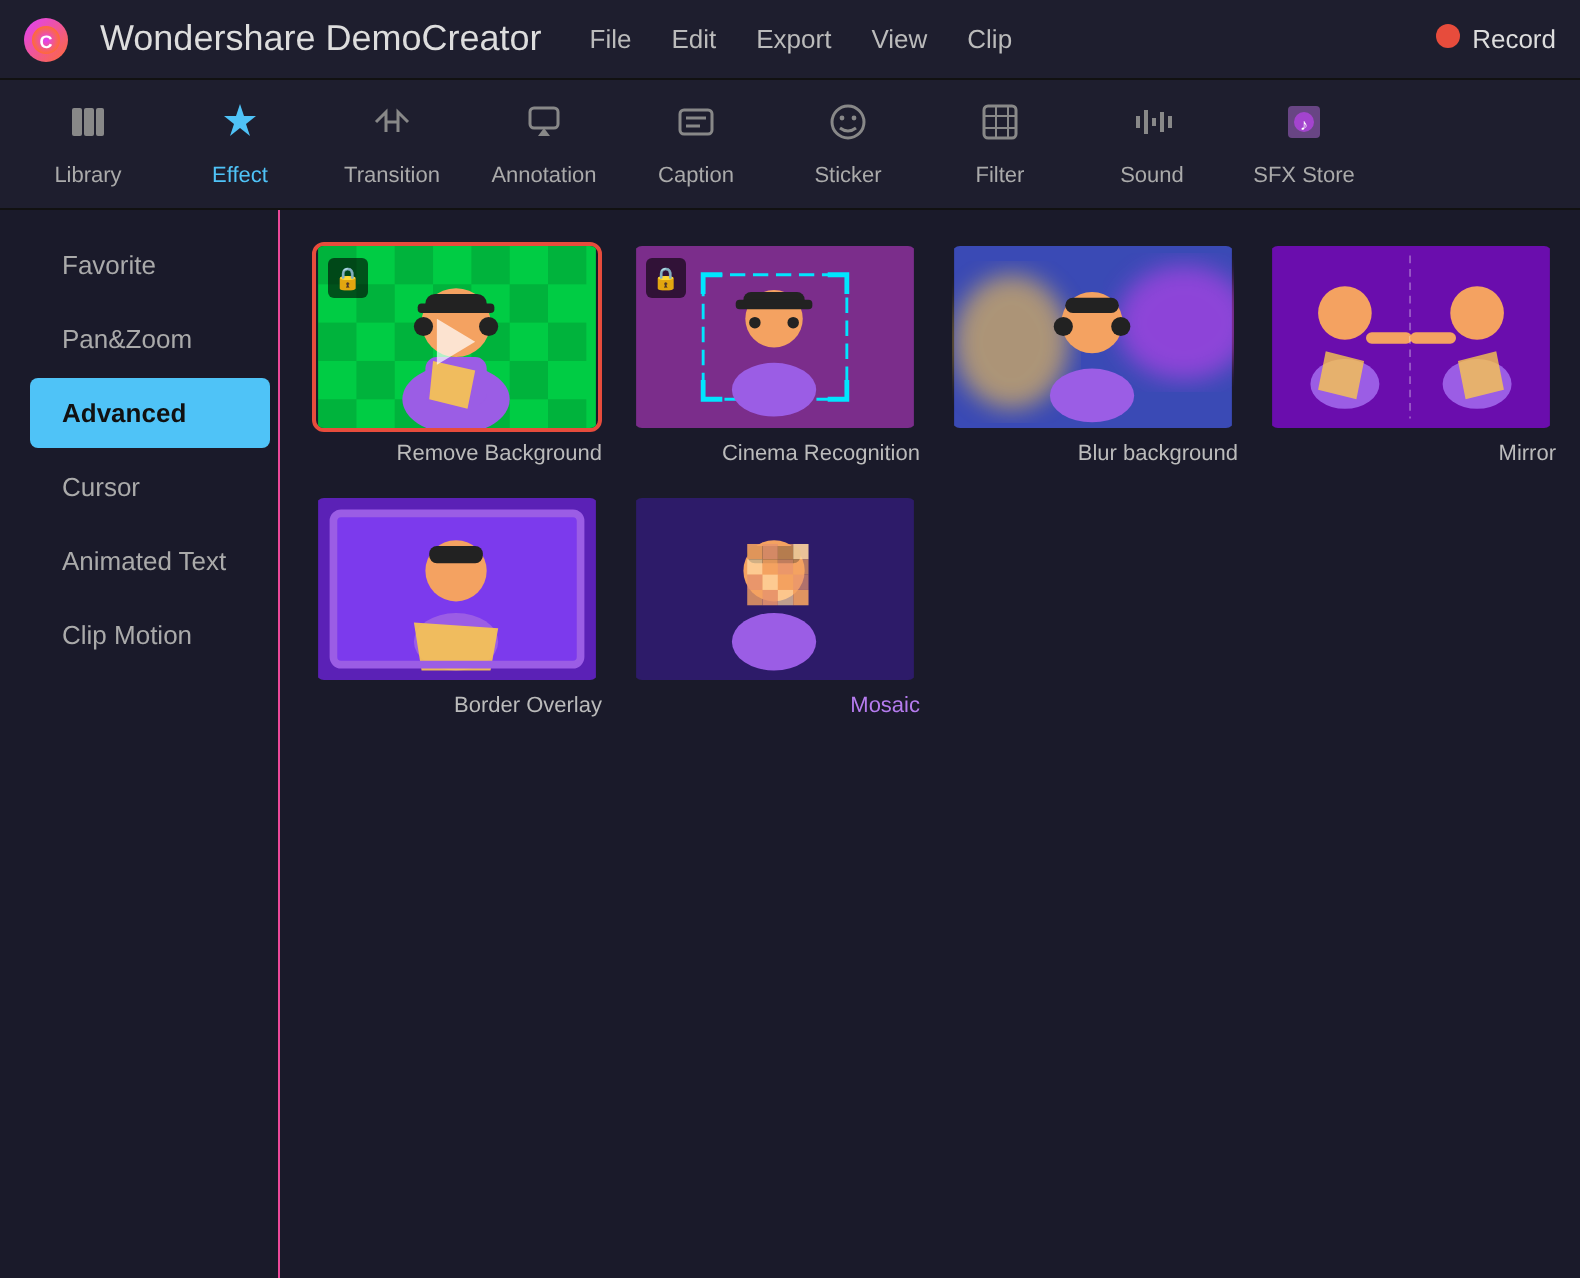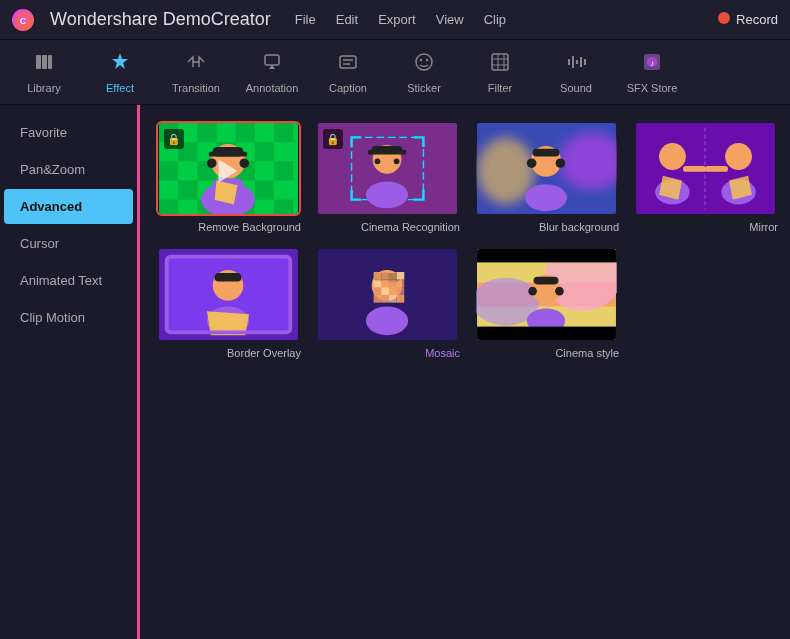--- a/index.html
+++ b/index.html
@@ -103,22 +103,23 @@
     
     .main {
       display: flex;
       height: calc(639px - 40px - 65px);
     }
 
     
     .sidebar {
       width: 140px;
       background: #1a1a2a;
-      border-right: 3px solid #ec4899;
+      border-right: 1px solid #ec4899;
       padding-top: 8px;
+      padding-left: 11px;
     }
     .sidebar-item {
       padding: 10px 16px;
       font-size: 13px;
       color: #aaa;
       cursor: pointer;
       border-radius: 4px;
       margin: 2px 4px;
     }
     .sidebar-item.active {
@@ -483,40 +484,16 @@
             <rect x="82" y="40" width="8" height="8" fill="#e8956d" opacity="0.7"></rect>
             <rect x="58" y="48" width="8" height="8" fill="#f4a261" opacity="0.8"></rect>
             <rect x="66" y="48" width="8" height="8" fill="#e8956d" opacity="0.9"></rect>
             <rect x="74" y="48" width="8" height="8" fill="#ffd59e" opacity="0.7"></rect>
             <rect x="82" y="48" width="8" height="8" fill="#f4a261" opacity="0.9"></rect>
           </svg>
         </div>
         <div class="effect-name purple">Mosaic</div>
       </div>
 
-      <div class="effect-card">
-        <div class="effect-thumb">
-          <svg viewBox="0 0 145 95" xmlns="http://www.w3.org/2000/svg">
-            <rect width="145" height="95" fill="#e8d06a"></rect>
-
-            <rect x="0" y="0" width="145" height="60" fill="#f4a261"></rect>
-            <rect x="0" y="0" width="145" height="35" fill="#e8d06a"></rect>
-
-            <ellipse cx="110" cy="30" rx="40" ry="35" fill="#f9a8d4" opacity="0.7"></ellipse>
-            <ellipse cx="30" cy="55" rx="35" ry="25" fill="#a78bfa" opacity="0.6"></ellipse>
-
-            <circle cx="72" cy="42" r="15" fill="#f4a261"></circle>
-            <rect x="59" y="29" width="26" height="8" rx="4" fill="#222"></rect>
-            <ellipse cx="72" cy="75" rx="20" ry="13" fill="#9b5de5"></ellipse>
-
-            <circle cx="58" cy="44" r="4.5" fill="#222"></circle>
-            <circle cx="86" cy="44" r="4.5" fill="#222"></circle>
-
-            <rect x="0" y="0" width="145" height="14" fill="black"></rect>
-            <rect x="0" y="81" width="145" height="14" fill="black"></rect>
-          </svg>
-        </div>
-        <div class="effect-name">Cinema style</div>
-      </div>
 
     </div>
   </div>
 </div>
 
 </body></html>

